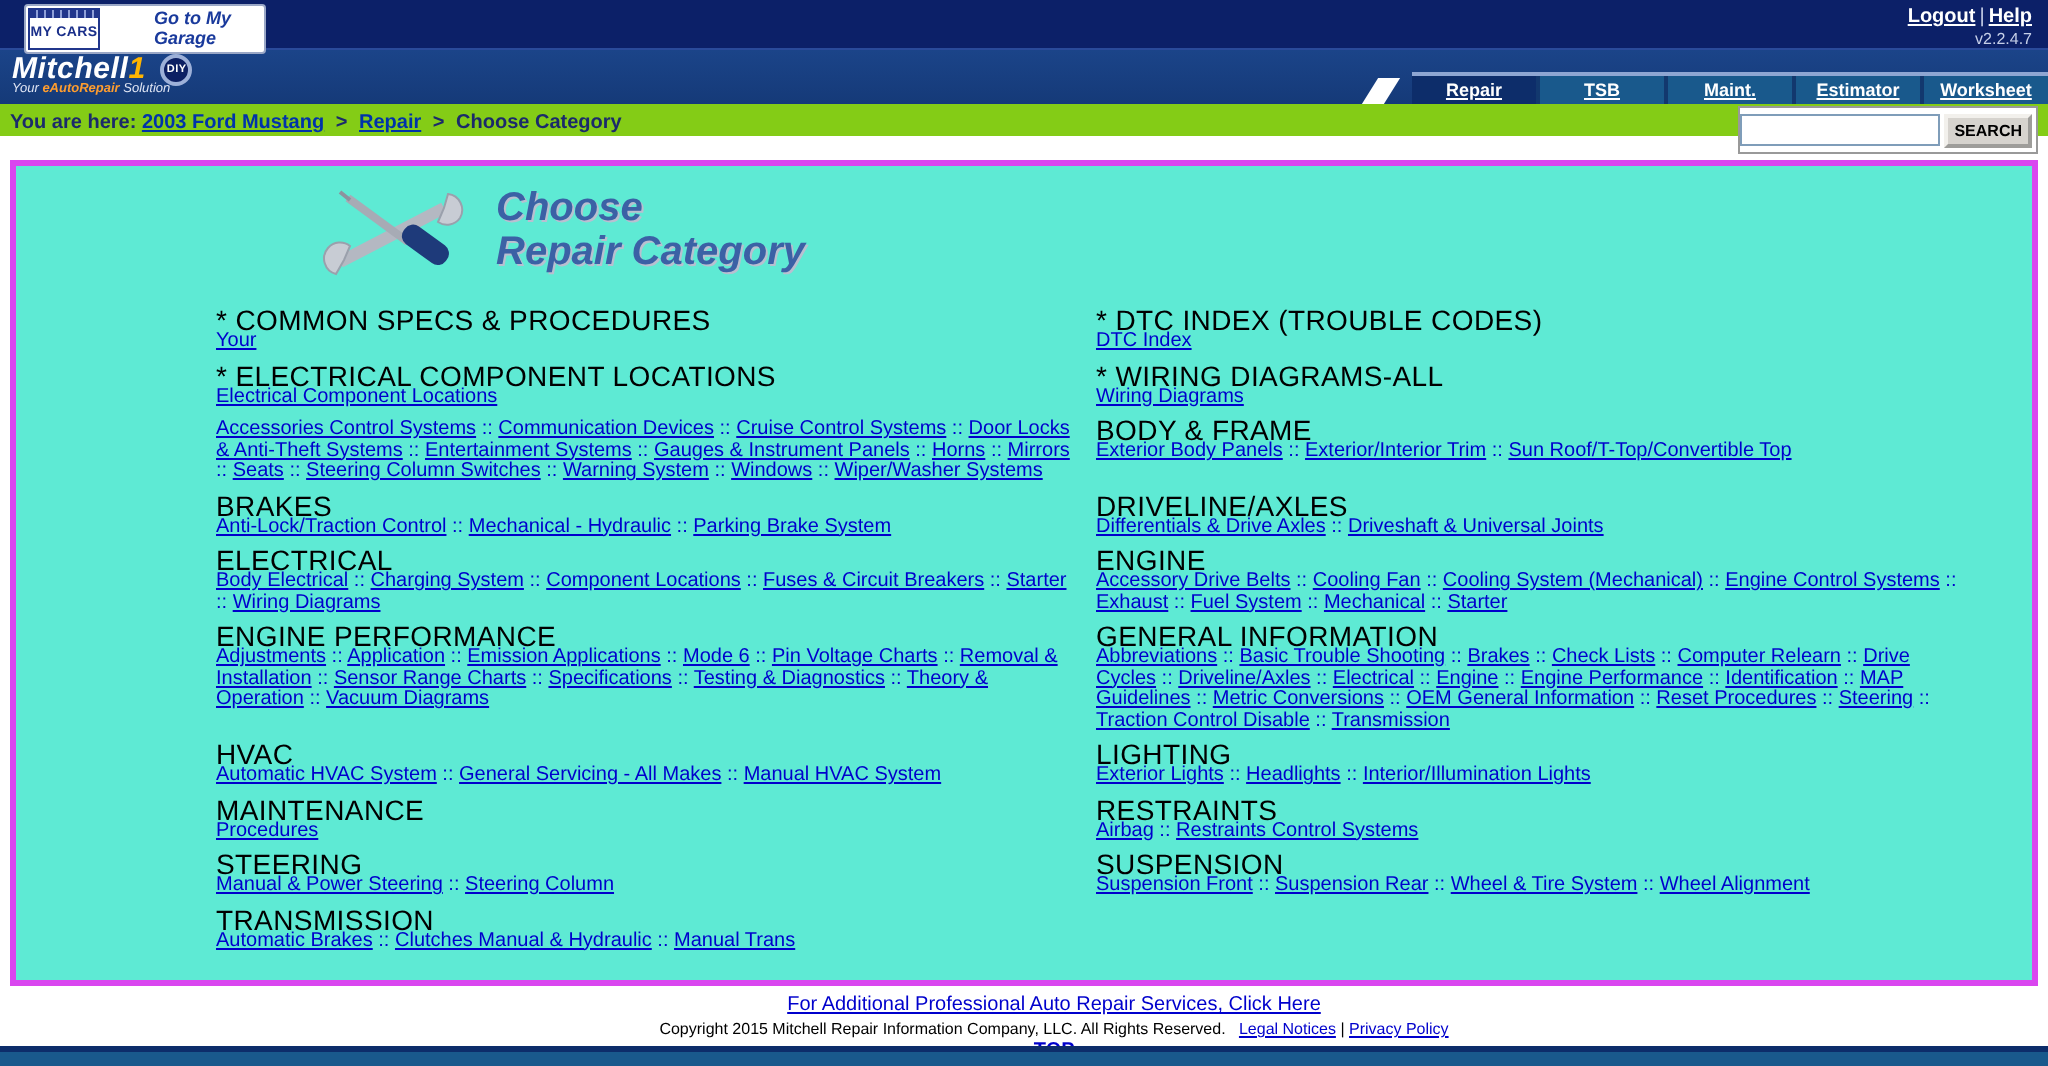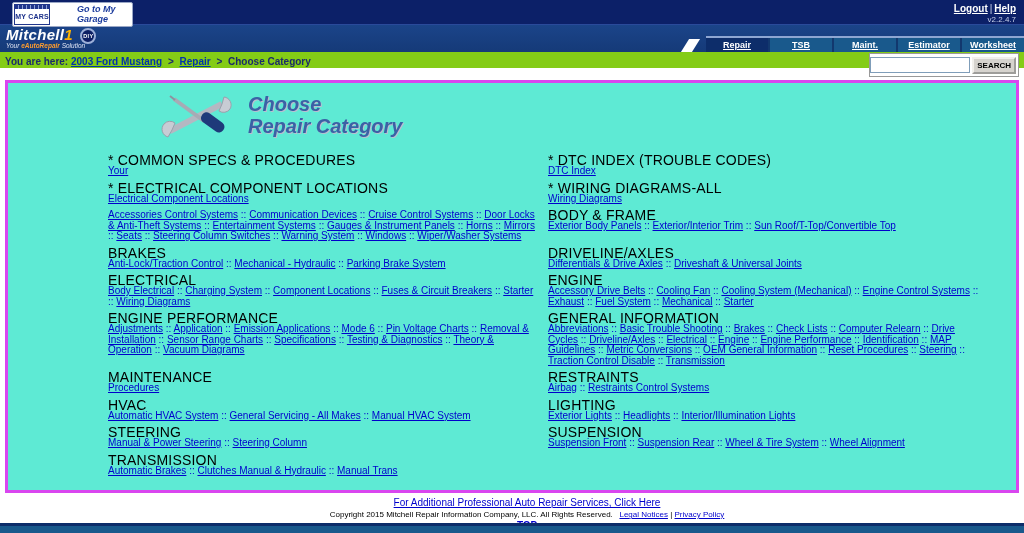--- a/index.html
+++ b/index.html
@@ -205,36 +205,36 @@
           <div class="cat-heading">ENGINE PERFORMANCE</div>
           <div class="cat-links"><a class="cat-link">Adjustments</a><span class="sep"> :: </span><a class="cat-link">Application</a><span class="sep"> :: </span><a class="cat-link">Emission Applications</a><span class="sep"> :: </span><a class="cat-link">Mode 6</a><span class="sep"> :: </span><a class="cat-link">Pin Voltage Charts</a><span class="sep"> :: </span><a class="cat-link">Removal &amp; Installation</a><span class="sep"> :: </span><a class="cat-link">Sensor Range Charts</a><span class="sep"> :: </span><a class="cat-link">Specifications</a><span class="sep"> :: </span><a class="cat-link">Testing &amp; Diagnostics</a><span class="sep"> :: </span><a class="cat-link">Theory &amp; Operation</a><span class="sep"> :: </span><a class="cat-link">Vacuum Diagrams</a></div>
         </div>
         <div class="cat-cell">
           <div class="cat-heading">GENERAL INFORMATION</div>
           <div class="cat-links"><a class="cat-link">Abbreviations</a><span class="sep"> :: </span><a class="cat-link">Basic Trouble Shooting</a><span class="sep"> :: </span><a class="cat-link">Brakes</a><span class="sep"> :: </span><a class="cat-link">Check Lists</a><span class="sep"> :: </span><a class="cat-link">Computer Relearn</a><span class="sep"> :: </span><a class="cat-link">Drive Cycles</a><span class="sep"> :: </span><a class="cat-link">Driveline/Axles</a><span class="sep"> :: </span><a class="cat-link">Electrical</a><span class="sep"> :: </span><a class="cat-link">Engine</a><span class="sep"> :: </span><a class="cat-link">Engine Performance</a><span class="sep"> :: </span><a class="cat-link">Identification</a><span class="sep"> :: </span><a class="cat-link">MAP Guidelines</a><span class="sep"> :: </span><a class="cat-link">Metric Conversions</a><span class="sep"> :: </span><a class="cat-link">OEM General Information</a><span class="sep"> :: </span><a class="cat-link">Reset Procedures</a><span class="sep"> :: </span><a class="cat-link">Steering</a><span class="sep"> :: </span><a class="cat-link">Traction Control Disable</a><span class="sep"> :: </span><a class="cat-link">Transmission</a></div>
         </div>
       </div>
       <div class="cat-row">
         <div class="cat-cell">
+          <div class="cat-heading">HVAC</div>
+          <div class="cat-links"><a class="cat-link">Automatic HVAC System</a><span class="sep"> :: </span><a class="cat-link">General Servicing - All Makes</a><span class="sep"> :: </span><a class="cat-link">Manual HVAC System</a></div>
+        </div>
+        <div class="cat-cell">
+          <div class="cat-heading">LIGHTING</div>
+          <div class="cat-links"><a class="cat-link">Exterior Lights</a><span class="sep"> :: </span><a class="cat-link">Headlights</a><span class="sep"> :: </span><a class="cat-link">Interior/Illumination Lights</a></div>
+        </div>
+      </div>
+      <div class="cat-row">
+        <div class="cat-cell">
           <div class="cat-heading">MAINTENANCE</div>
           <div class="cat-links"><a class="cat-link">Procedures</a></div>
         </div>
         <div class="cat-cell">
           <div class="cat-heading">RESTRAINTS</div>
           <div class="cat-links"><a class="cat-link">Airbag</a><span class="sep"> :: </span><a class="cat-link">Restraints Control Systems</a></div>
-        </div>
-      </div>
-      <div class="cat-row">
-        <div class="cat-cell">
-          <div class="cat-heading">HVAC</div>
-          <div class="cat-links"><a class="cat-link">Automatic HVAC System</a><span class="sep"> :: </span><a class="cat-link">General Servicing - All Makes</a><span class="sep"> :: </span><a class="cat-link">Manual HVAC System</a></div>
-        </div>
-        <div class="cat-cell">
-          <div class="cat-heading">LIGHTING</div>
-          <div class="cat-links"><a class="cat-link">Exterior Lights</a><span class="sep"> :: </span><a class="cat-link">Headlights</a><span class="sep"> :: </span><a class="cat-link">Interior/Illumination Lights</a></div>
         </div>
       </div>
       <div class="cat-row">
         <div class="cat-cell">
           <div class="cat-heading">STEERING</div>
           <div class="cat-links"><a class="cat-link">Manual &amp; Power Steering</a><span class="sep"> :: </span><a class="cat-link">Steering Column</a></div>
         </div>
         <div class="cat-cell">
           <div class="cat-heading">SUSPENSION</div>
           <div class="cat-links"><a class="cat-link">Suspension Front</a><span class="sep"> :: </span><a class="cat-link">Suspension Rear</a><span class="sep"> :: </span><a class="cat-link">Wheel &amp; Tire System</a><span class="sep"> :: </span><a class="cat-link">Wheel Alignment</a></div>

